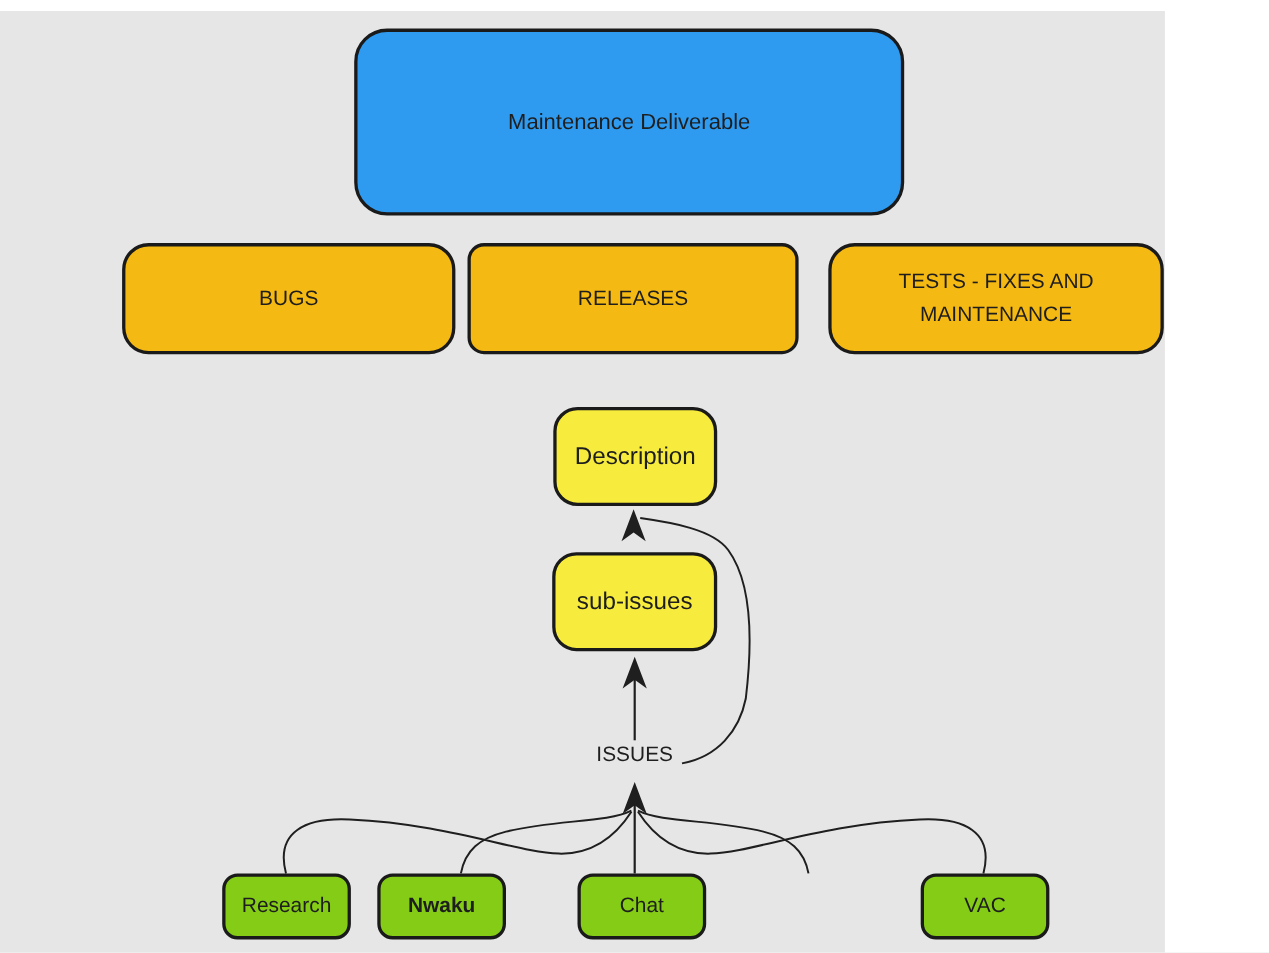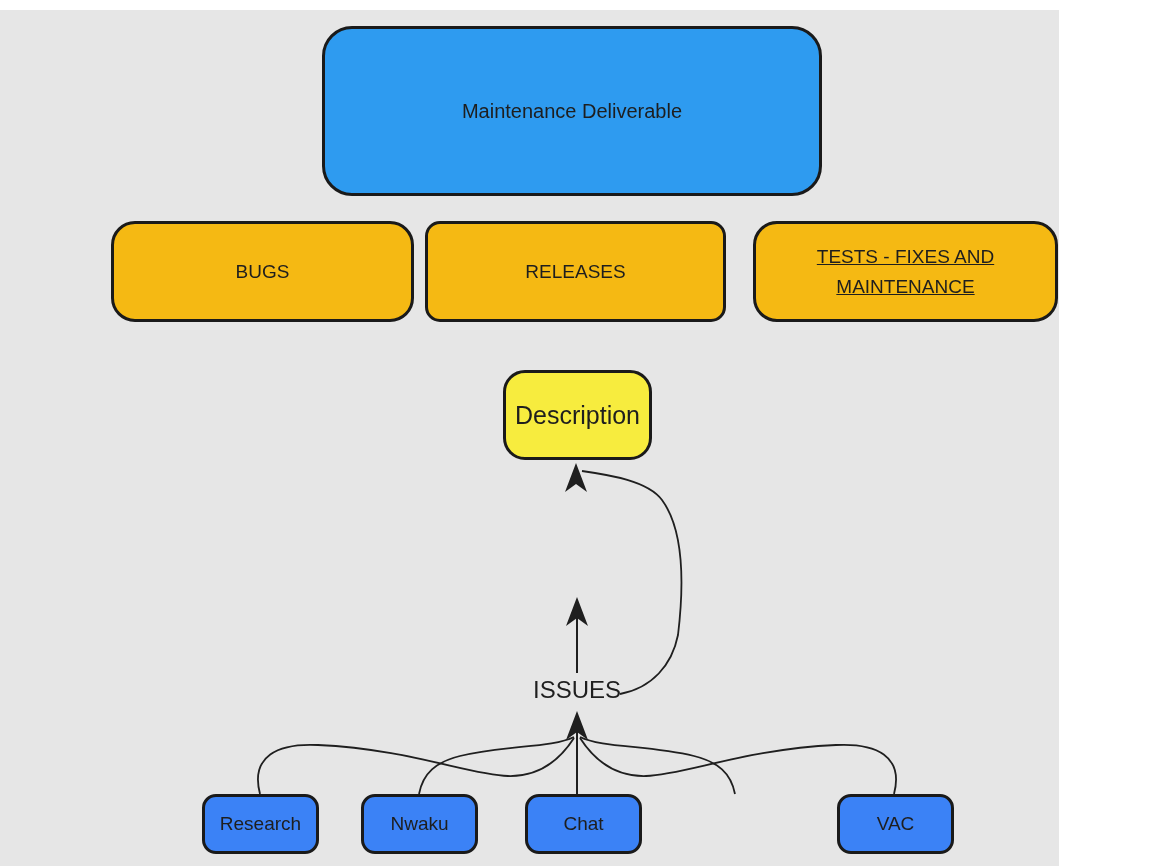--- a/index.html
+++ b/index.html
@@ -30,41 +30,41 @@
     background: #2e9bf0; border-radius: 30px;
     font-size: 20px;
   }
   .node-orange {
     top: 211px; height: 101px;
     background: #f5b913; border-radius: 24px;
     font-size: 19px;
   }
   .node-bugs     { left: 111px;  width: 303px; }
   .node-releases { left: 425px; width: 301px; border-radius: 15px; }
-  .node-tests    { left: 753px; width: 305px; padding: 0 24px; text-decoration: underline; }
+  .node-tests    { left: 753px; width: 305px; padding: 0 24px; }
   .node-yellow {
     background: #f7ec3e; border-radius: 22px;
-    font-size: 25px;
+    font-size: 22px;
   }
   .node-description { left: 503px; top: 360px; width: 149px; height: 90px; }
   .node-subissues   { left: 502px; top: 492px; width: 150px; height: 90px; }
   .node-gray {
     top: 784px; width: 117px; height: 60px;
-    background: #3b82f6; border-radius: 14px;
+    background: #84cc16; border-radius: 14px;
     font-size: 19px; border-width: 3px;
   }
   .node-research { left: 202px; }
-  .node-nwaku    { left: 361px; }
+  .node-nwaku    { left: 343px; font-weight: bold; }
   .node-chat     { left: 525px; text-align: right; }
   .node-jswaku   { left: 677px; }
   .node-vac      { left: 837px; }
   .issues-label {
     position: absolute; left: 517px; top: 666px; width: 120px;
     text-align: center;
-    font-size: 24px; color: #1f1f1f;
+    font-size: 19px; color: #1f1f1f;
     user-select: none;
   }
 </style>
 </head>
 <body>
 
 <div class="canvas">
 
   <svg class="wires" viewBox="0 0 1154 866" xmlns="http://www.w3.org/2000/svg">
     <g fill="none" stroke="#1f1f1f" stroke-width="1.8">
@@ -96,20 +96,23 @@
   <div class="node node-orange node-releases">
     <span>RELEASES</span>
   </div>
   <div class="node node-orange node-tests">
     <span>TESTS - FIXES AND MAINTENANCE</span>
   </div>
 
   <div class="node node-yellow node-description">
     <span>Description</span>
   </div>
+  <div class="node node-yellow node-subissues">
+    <span>sub-issues</span>
+  </div>
 
   <div class="issues-label">ISSUES</div>
 
   <div class="node node-gray node-research">
     <span>Research</span>
   </div>
   <div class="node node-gray node-nwaku">
     <span>Nwaku</span>
   </div>
   <div class="node node-gray node-chat">

